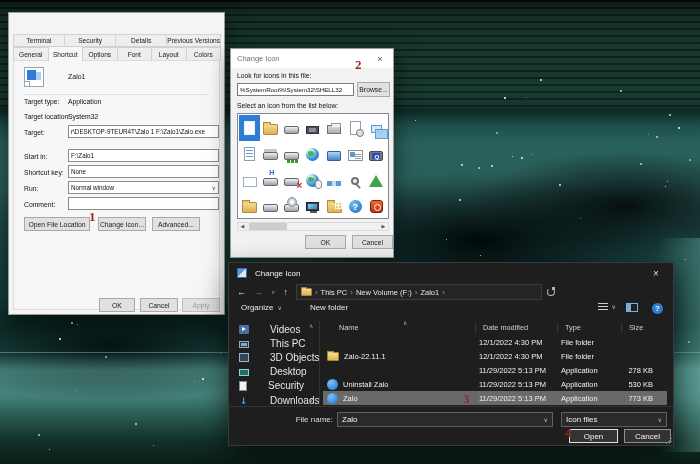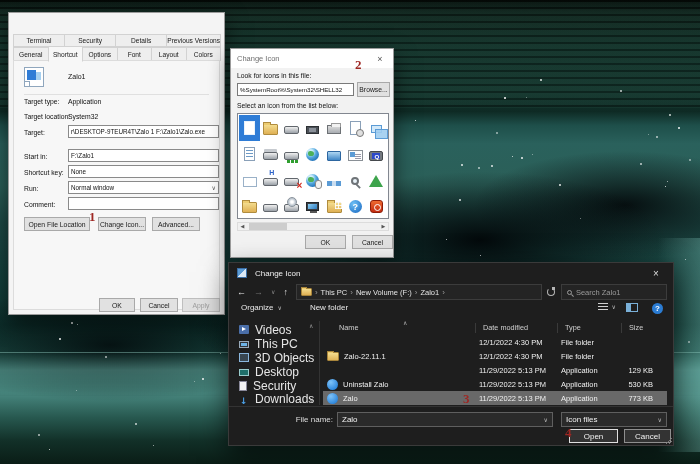--- a/index.html
+++ b/index.html
@@ -175,21 +175,21 @@
   .torg .c{color:#bbb;font-size:6px;}.torg .c::before{content:'∨';}
   .tnew{margin-left:28px;}
   .tspacer{flex:1;}
   .lv{width:10px;height:9px;background:repeating-linear-gradient(180deg,#cfcfcf 0 1px,transparent 1px 3px);margin-right:4px;}
   .lvc{color:#bbb;font-size:6px;margin-right:10px;}.lvc::before{content:'∨';}
   .pv{width:12px;height:9px;border:1px solid #7ab0d8;background:linear-gradient(90deg,#7ab0d8 0 4px,transparent 4px);margin-right:14px;}
   .hp{width:11px;height:11px;border-radius:50%;background:#2b7cd3;position:relative;margin-right:10px;}
   .hp::after{content:'?';position:absolute;left:0;right:0;top:0;text-align:center;font:bold 8px/11px "Liberation Sans",sans-serif;color:#fff;}
 
   .sidebar{position:absolute;left:0;top:58px;width:90px;bottom:40px;overflow:hidden;}
-  .sb-row{position:absolute;left:10px;right:12px;height:13px;display:flex;align-items:center;font-size:12px;color:#e6e6e6;white-space:nowrap;}
+  .sb-row{position:absolute;left:10px;right:12px;height:13px;display:flex;align-items:center;font-size:10px;color:#e6e6e6;white-space:nowrap;gap:15px;}
   .sbi{display:inline-block;position:relative;width:10px;height:9px;margin-right:6px;flex:none;}
   .sbi-videos{background:#4a6ea8;border-radius:1px;}
   .sbi-videos::after{content:'';position:absolute;left:3px;top:2px;border-left:4px solid #fff;border-top:2.5px solid transparent;border-bottom:2.5px solid transparent;}
   .sbi-this-pc{height:7px;margin-top:1px;background:#2f3338;border:1px solid #9ab;}
   .sbi-this-pc::before{content:'';position:absolute;left:1px;right:1px;top:1px;bottom:1px;background:#6db3e8;}
   .sbi-3d-objects{border:1px solid #8ab6dd;background:rgba(140,190,230,.25);}
   .sbi-desktop{height:7px;margin-top:1px;background:#1f6f6a;border:1px solid #9cc;}
   .sbi-documents{width:8px;height:10px;background:#f2f2f2;border:1px solid #889;}
   .sbi-downloads::after{content:'↓';position:absolute;left:1px;top:-1px;font:bold 9px/10px "DejaVu Sans",sans-serif;color:#4ba0e8;}
   .sb-hint{position:absolute;left:80px;color:#9a9a9a;font-size:6px;line-height:6px;}
@@ -482,24 +482,20 @@
           <span class="bcf"></span>
           <span class="bc-sep">›</span>
           <span class="bc-item">This PC</span>
           <span class="bc-sep">›</span>
           <span class="bc-item">New Volume (F:)</span>
           <span class="bc-sep">›</span>
           <span class="bc-item">Zalo1</span>
           <span class="bc-sep">›</span>
         </div>
       <span class="refresh"></span>
-      <div class="searchbox">
-        <span class="lens"></span>
-        <span class="searchtext">Search Zalo1</span>
-      </div>
     </div>
     <div class="dtools">
       <span class="torg">
         <span>Organize</span>
         <span class="c"></span>
       </span>
       <span class="tnew">New folder</span>
       <span class="tspacer"></span>
       <span class="lv"></span>
       <span class="lvc"></span>
@@ -559,21 +555,21 @@
               <span class="fli fli-folder"></span>
               <span>Zalo-22.11.1</span>
             </div>
             <div class="fc date">12/1/2022 4:30 PM</div>
             <div class="fc type">File folder</div>
             <div class="fc size"></div>
           </div>
           <div class="frow" style="top: 28px;">
             <div class="fc date">11/29/2022 5:13 PM</div>
             <div class="fc type">Application</div>
-            <div class="fc size">129 KB</div>
+            <div class="fc size">278 KB</div>
           </div>
           <div class="frow" style="top: 42px;">
             <div class="fc name">
               <span class="fli fli-zalo"></span>
               <span>Uninstall Zalo</span>
             </div>
             <div class="fc date">11/29/2022 5:13 PM</div>
             <div class="fc type">Application</div>
             <div class="fc size">530 KB</div>
           </div>

